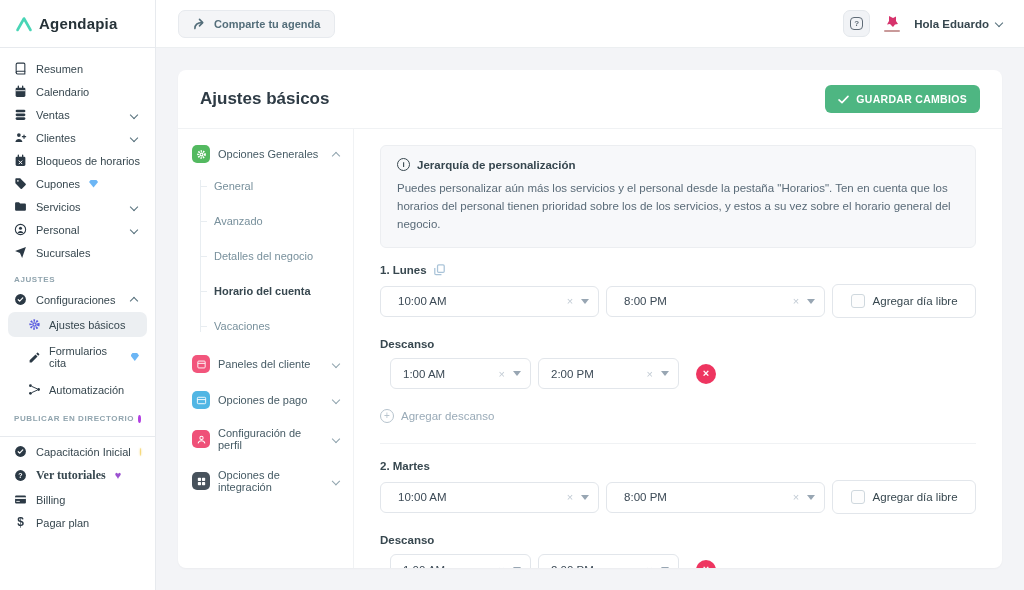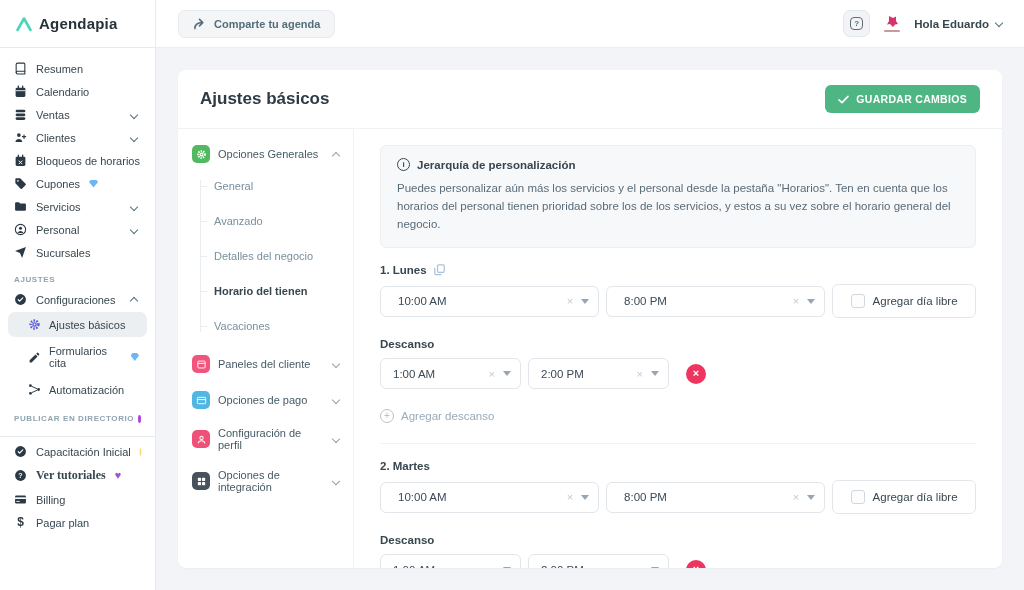--- a/index.html
+++ b/index.html
@@ -71,21 +71,21 @@
   .time-row { display:flex; align-items:center; gap:7px; margin-bottom:20px; }
   .select { height:31px; background:#fff; border:1px solid #e2e6eb; border-radius:6px; display:flex; align-items:center; padding:0 9px 0 12px; font-size:11.5px; color:#3c4a56; cursor:pointer; }
   .select-wide { width:222px;padding-left:17px; } .select-sm { width:141px; }
   .select .val { flex:1; white-space:nowrap; overflow:hidden; }
   .clear-x { color:#c2cbd4; font-size:11px; margin-right:8px; cursor:pointer; }
   .caret { width:0; height:0; border-left:4px solid transparent; border-right:4px solid transparent; border-top:5px solid #98a6b3; }
   .dayoff-card { margin-left:auto; width:146px; height:34px; border:1px solid #e2e6eb; border-radius:6px; background:#fff; display:flex; align-items:center; justify-content:center; gap:8px; cursor:pointer; }
   .checkbox { width:14px; height:14px; border:1px solid #cfd8de; border-radius:3px; background:#fdfdfd; }
   .dayoff-label { font-size:11.5px; color:#37474f; }
   .break-title { font-size:11.5px; font-weight:700; color:#37474f; margin:0 0 8px; }
-  .break-row { display:flex; align-items:center; gap:7px; margin-bottom:20px; }
+  .break-row { display:flex; align-items:center; gap:7px; margin-bottom:20px;margin-left:10px; }
   .del-btn { width:20px; height:20px; border-radius:50%; background:#ee3560; border:none; color:#fff; font-size:11px; font-weight:700; display:flex; align-items:center; justify-content:center; margin-left:10px; cursor:pointer; line-height:1; }
   .add-break { display:flex; align-items:center; gap:7px; color:#9aabb8; font-size:11.5px; cursor:pointer; }
   .plus-circle { width:14px; height:14px; border-radius:50%; border:1.4px solid #b6c3cd; color:#b6c3cd; font-size:10px; display:flex; align-items:center; justify-content:center; line-height:1; }
   .day-divider { border:none; border-top:1px solid #f0f2f4; margin:20px 0 16px; }
 </style>
 </head>
 <body>
 
 <aside class="sidebar">
   <div class="logo-row">
@@ -330,21 +330,21 @@
                   <circle cx="12" cy="12" r="3" stroke="#fff" stroke-width="2.4"></circle>
                 </svg>
               </span>
             <span>Opciones Generales</span>
             <span class="chev up"></span>
           </div>
           <ul class="subnav-children">
             <li><span>General</span></li>
             <li><span>Avanzado</span></li>
             <li><span>Detalles del negocio</span></li>
-            <li class="active"><span>Horario del tienen</span></li>
+            <li class="active"><span>Horario del cuenta</span></li>
             <li><span>Vacaciones</span></li>
           </ul>
           <div class="subnav-group">
             <span class="sq18 sq-pink">
                 <svg width="11" height="11" viewBox="0 0 24 24" fill="none" stroke="#fff" stroke-width="2">
                   <rect x="4" y="4.5" width="16" height="15" rx="2"></rect>
                   <path d="M4 9.5h16"></path>
                 </svg>
               </span>
             <span>Paneles del cliente</span>

